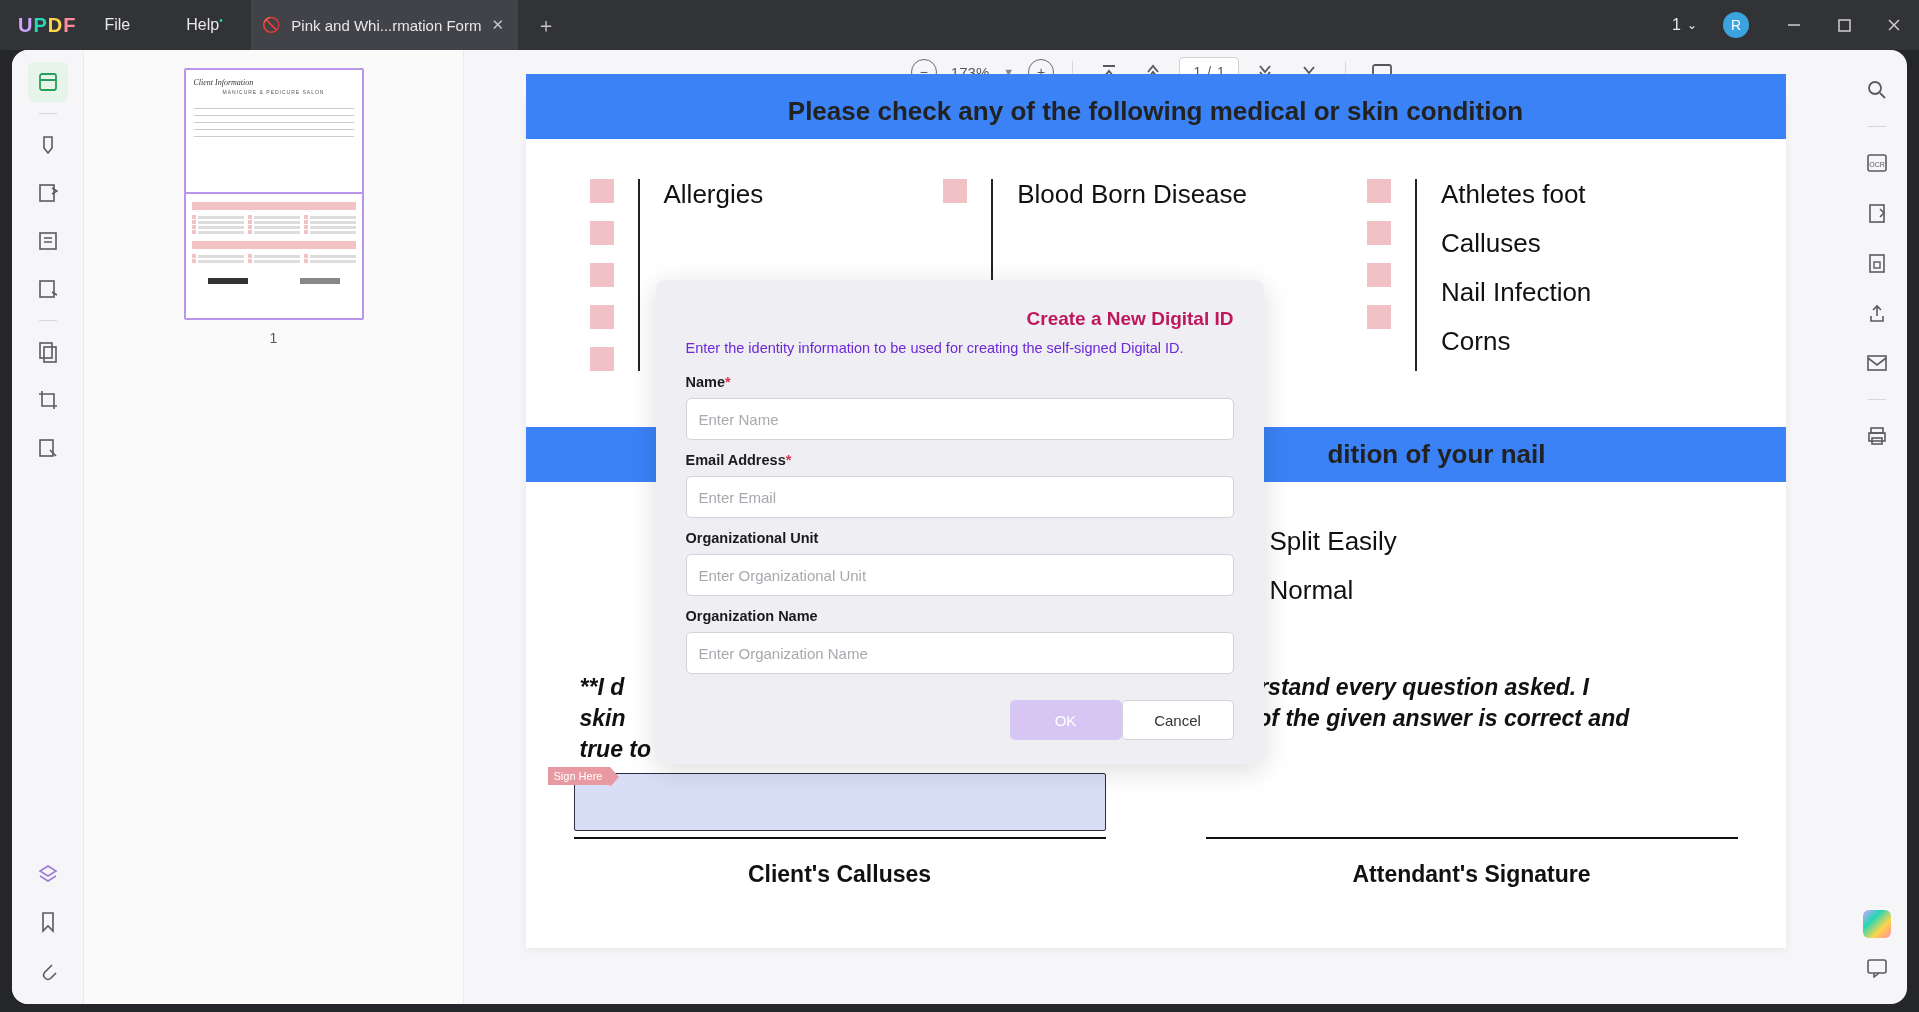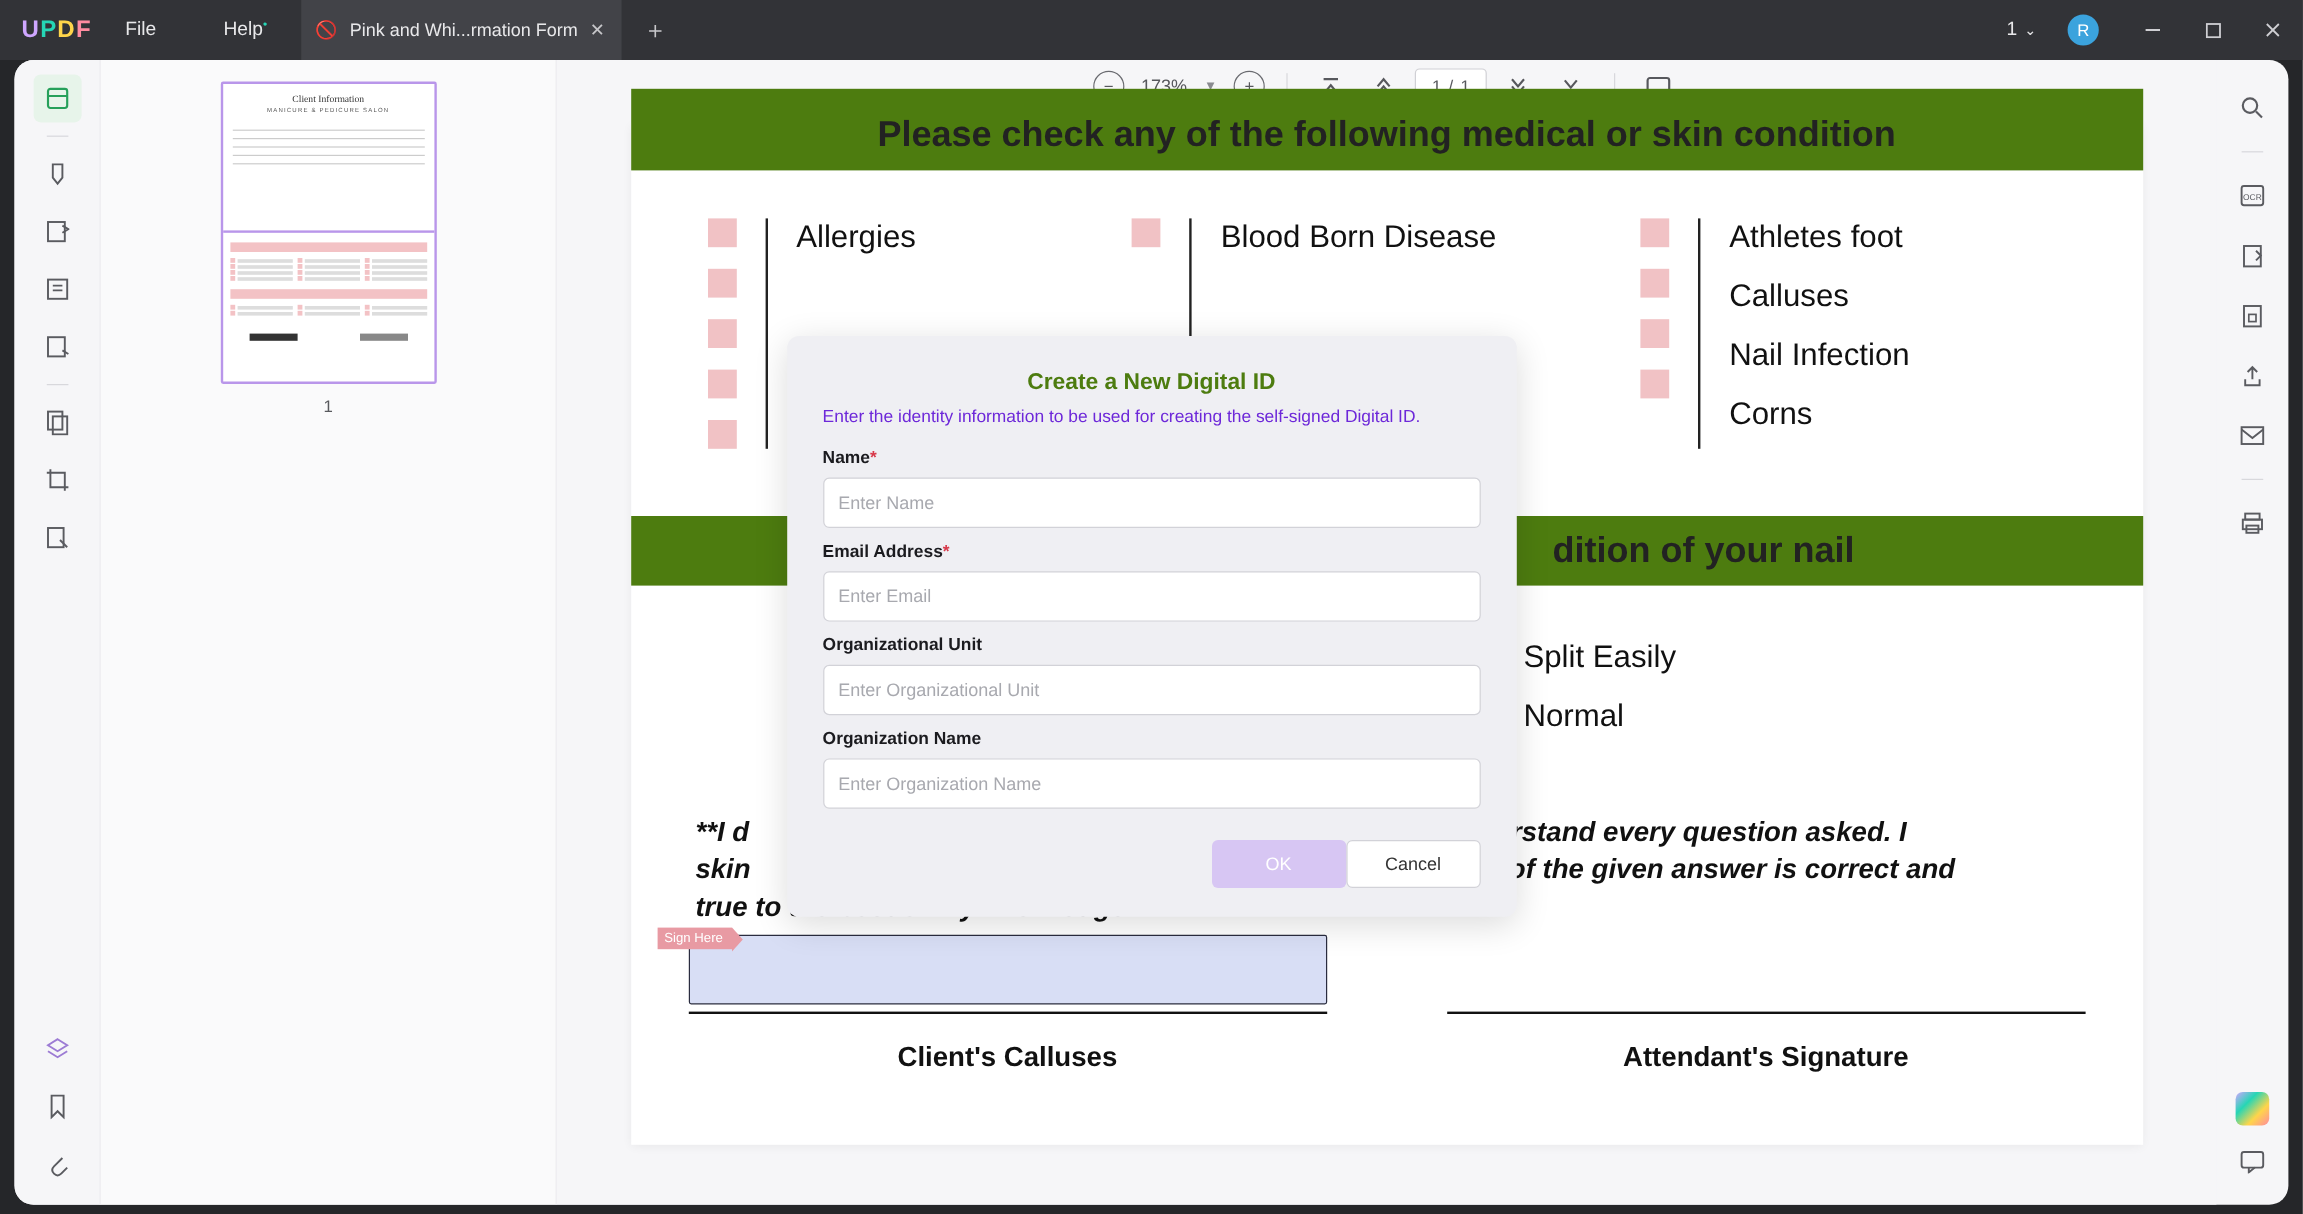--- a/index.html
+++ b/index.html
@@ -37,21 +37,21 @@
 
 .right-rail { position: absolute; top: 0; right: 0; width: 60px; height: 100%; display: flex; flex-direction: column; align-items: center; padding-top: 20px; gap: 10px; }
 .right-rail .rail-sep { margin: 6px 0; }
 .right-rail .bottom { margin-top: auto; margin-bottom: 16px; display:flex; flex-direction:column; gap:10px; align-items:center;}
 .ai-icon { width: 28px; height: 28px; border-radius: 6px; background: linear-gradient(135deg,#cfa6ff,#26d6b5,#ffd54a,#ff8ba0); }
 
 
 .thumb-panel { position: absolute; top: 0; left: 72px; width: 380px; height: 100%; background: #fafafb; border-right: 1px solid #eceaee; padding-top: 18px; display: flex; flex-direction: column; align-items: center; }
 .thumb { width: 180px; height: 252px; background: #fff; border: 2px solid #b996ea; border-radius: 2px; position: relative; }
 .thumb-top { height: 50%; border-bottom: 2px solid #b996ea; padding: 8px; font-size: 6px; color: #333; }
-.thumb-header { text-align: center; font-family: cursive; font-size: 8px; color: #333; }
+.thumb-header { font-style: italic; font-family: cursive; font-size: 8px; color: #333; }
 .thumb-sub { text-align: center; font-size: 5px; letter-spacing: 1px; color: #555; margin-top: 2px; }
 .thumb-lines { margin-top: 10px; }
 .thumb-line { height: 4px; border-bottom: 1px solid #ccc; margin: 3px 0; }
 .thumb-bottom { padding: 6px; }
 .thumb-pink { height: 8px; background: #f3c2c5; margin: 2px 0; }
 .thumb-grid { display: flex; gap: 4px; margin-top: 4px; }
 .thumb-col { flex: 1; }
 .thumb-row { display:flex; align-items:center; gap:2px; margin:1px 0;}
 .thumb-box { width: 4px; height: 4px; background: #f3c2c5; }
 .thumb-txt { flex:1; height:3px; background:#ddd; }
@@ -66,42 +66,42 @@
 .tb-btn { width: 36px; height: 36px; display: flex; align-items: center; justify-content: center; color: #57585d; cursor: pointer; font-size: 16px; }
 .tb-btn.circle { width:26px; height:26px; border:1.5px solid #6a6b70; border-radius:50%; font-size:14px; }
 .tb-sep { width: 1px; height: 22px; background: #d8d8dc; margin: 0 10px; }
 .zoom-val { color: #57585d; font-size: 15px; padding: 0 6px; display:flex; align-items:center; gap:14px;}
 .zoom-val .caret { font-size:11px; color:#8a8b90;}
 .page-input { width: 60px; height: 30px; background: #fff; border: 1px solid #d0d0d5; border-radius: 4px; display: flex; align-items: center; justify-content: center; color: #57585d; font-size: 14px; }
 
 
 .page { position: absolute; top: 52px; left: 50%; transform: translateX(-50%); width: 1260px; background: #fff; box-shadow: 0 2px 8px rgba(0,0,0,.06); padding-bottom: 60px; }
 .page-inner { padding: 0 30px; }
-.banner { background: #4d7c0f; color: #222; font-weight: 700; font-size: 30px; text-align: center; padding: 12px 0; margin: 0 -30px; }
+.banner { background: #3b82f6; color: #222; font-weight: 700; font-size: 26px; text-align: center; padding: 12px 0; margin: 0 -30px; }
 .banner.clip { margin-top:-28px; padding-top:22px;}
 .cond-grid { display: flex; gap: 60px; margin: 40px 0 56px 34px; }
 .cond-col { display: flex; flex-direction: column; gap: 18px; }
 .cond-box { width: 24px; height: 24px; background: #f1c2c5; }
 .cond-bar { width: 2px; height: 100%; background: #222; align-self: stretch; }
 .cond-wrap { display:flex; gap:24px; }
 .cond-label { font-size: 26px; color: #111; }
 .nail-grid { display: flex; gap: 130px; margin: 44px 0 56px 200px; }
 
 .disclaimer { font-style: italic; font-weight: 700; font-size: 23px; color: #111; line-height: 1.35; padding: 0 24px; }
 .sig-row { display: flex; gap: 100px; margin-top: 8px; padding: 0 18px; }
 .sig-block { flex: 1; position: relative; }
 .sig-field { height: 58px; background: #d8def5; border: 1.5px solid #2a2c3f; border-radius: 2px; }
 .sig-line { height: 2px; background: #111; margin-top: 6px; }
 .sig-label { text-align: center; font-size: 23px; font-weight: 700; color: #111; margin-top: 22px; }
 .sign-here { position: absolute; left: -26px; top: -6px; background: #e89aa3; color: #fff; font-size: 11px; padding: 3px 8px 3px 6px; }
 .sign-here::after { content:""; position:absolute; right:-9px; top:0; border-top:10px solid transparent; border-bottom:10px solid transparent; border-left:9px solid #e89aa3; }
 
 
 .dialog-overlay { position:absolute; top:230px; left:50%; transform:translateX(-50%); width: 608px; background: #efeff3; border-radius: 10px; padding: 28px 30px 24px; box-shadow: 0 6px 28px rgba(0,0,0,.14); z-index: 50; }
-.dlg-title { text-align: center; font-weight: 700; font-size: 19px; color: #4d7c0f; margin-bottom: 10px; }
+.dlg-title { text-align: right; font-weight: 700; font-size: 19px; color: #be185d; margin-bottom: 10px; }
 .dlg-sub { color: #6d28d9; font-size: 14.5px; margin-bottom: 18px; }
 .field-label { font-size: 14.5px; font-weight: 700; color: #1b1b1f; margin-top: 12px; margin-bottom: 8px; }
 .req { color: #d8394a; }
 .field-input { width: 100%; height: 42px; background: #fff; border: 1px solid #d2d2d8; border-radius: 5px; padding: 0 12px; font-size: 15px; color: #333; }
 .field-input::placeholder { color: #a8a9af; }
 .dlg-buttons { display: flex; justify-content: flex-end; margin-top: 26px; }
 .btn { width: 112px; height: 40px; border-radius: 5px; font-size: 15px; display: flex; align-items: center; justify-content: center; cursor: pointer; }
 .btn-ok { background: #d7c6f3; color: #fff; }
 .btn-cancel { background: #fff; border: 1px solid #d2d2d8; color: #333; }
 

